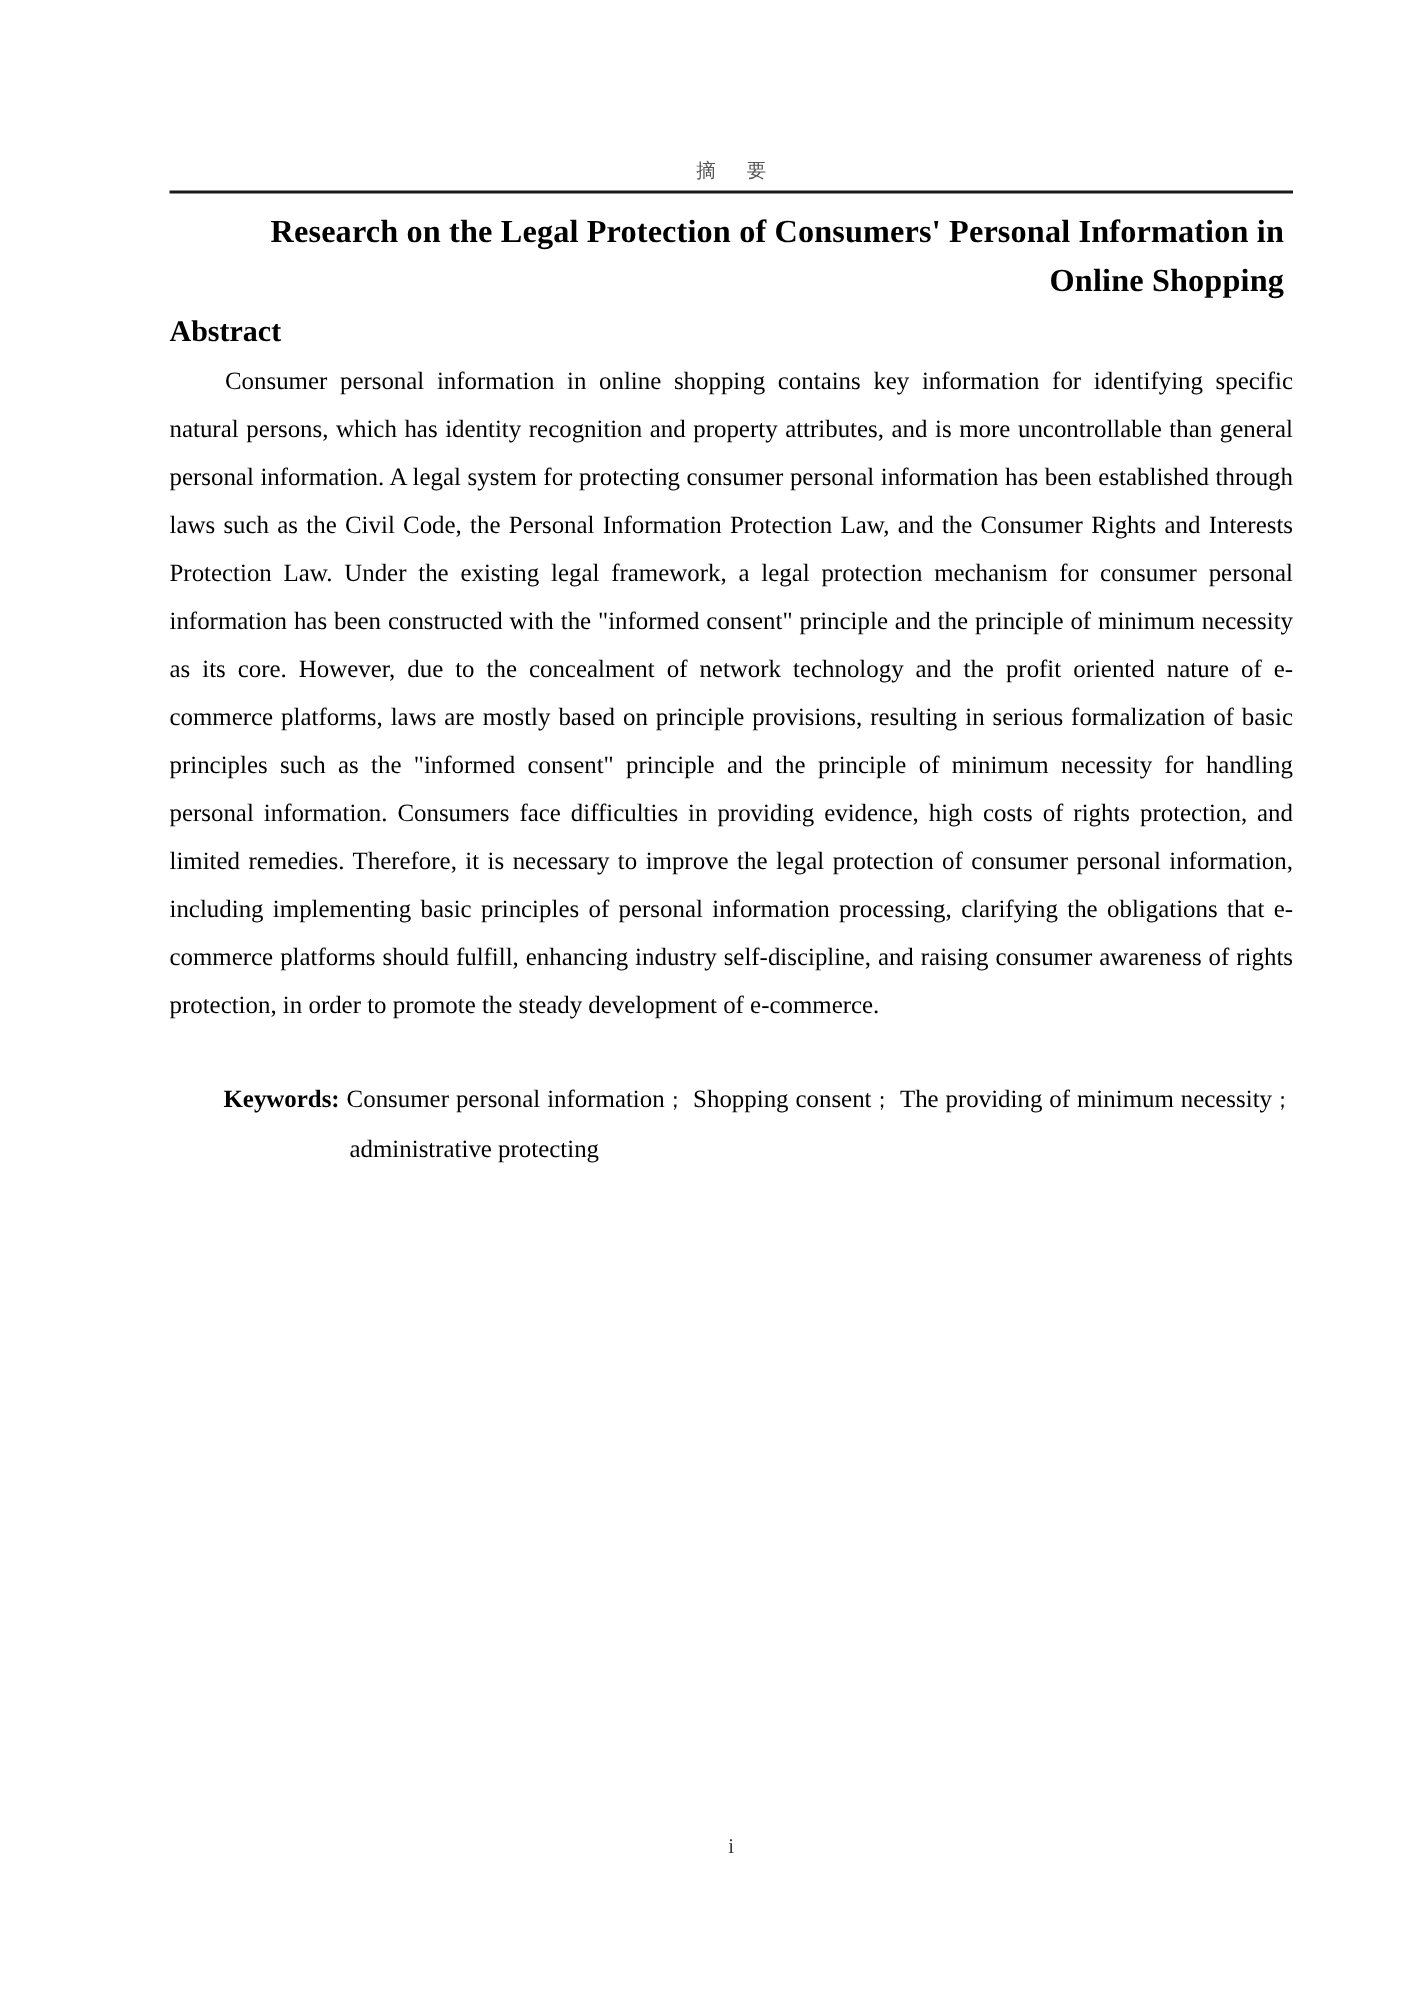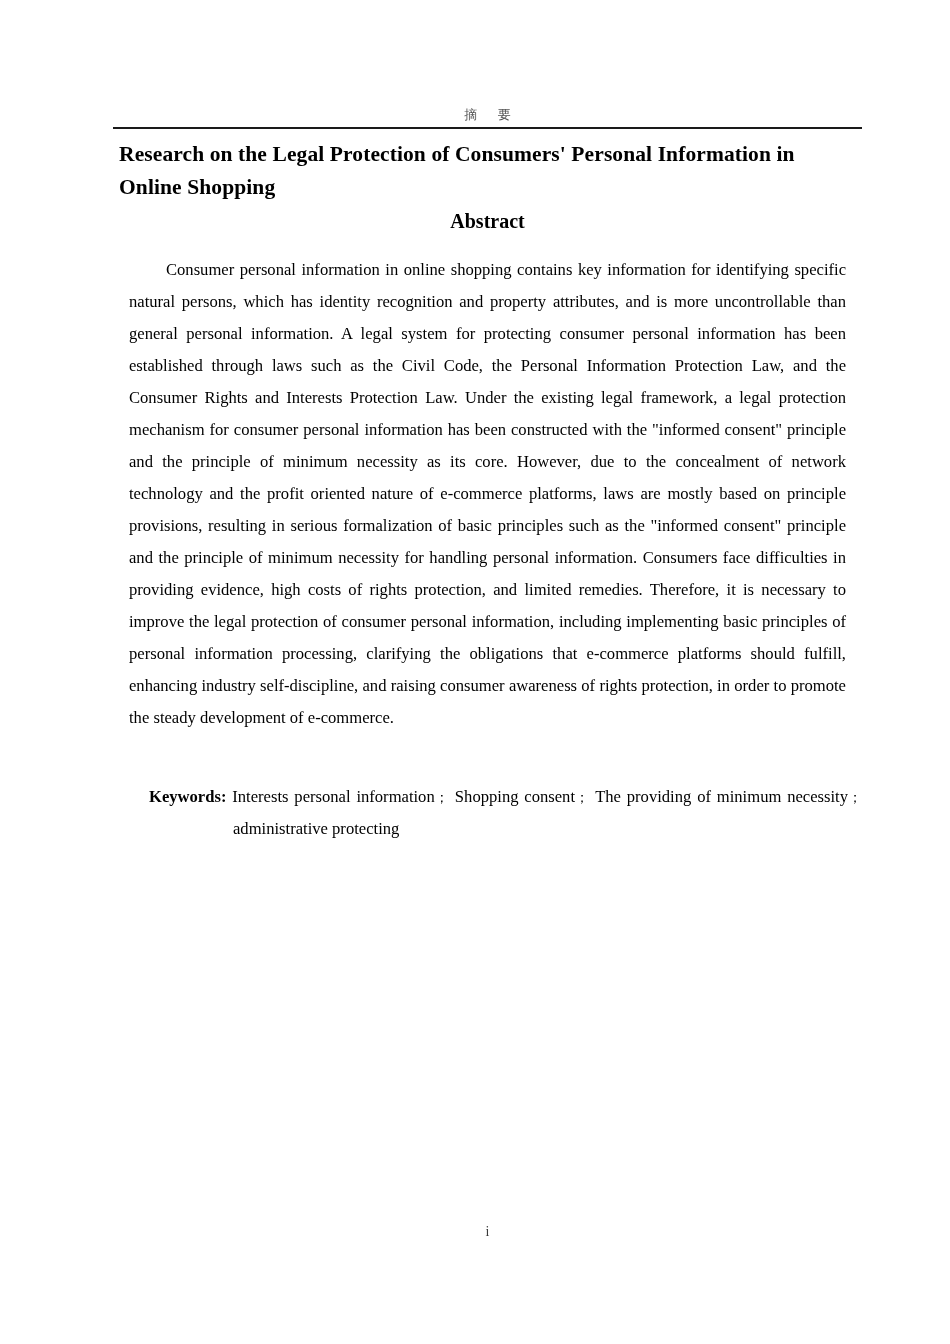--- a/index.html
+++ b/index.html
@@ -56,41 +56,41 @@
     position: absolute;
     left: 113px;
     top: 138px;
     width: 749px;
   }
 
   .doc-title {
     font-size: 21.5px;
     font-weight: bold;
     line-height: 33px;
-    text-align: left;
+    text-align: right;
     margin: 0;
     padding: 0 6px;
     letter-spacing: 0.1px;
   }
 
   .abstract-heading {
     font-size: 20px;
     font-weight: bold;
     line-height: 32px;
-    text-align: center;
+    text-align: left;
     margin: 0;
     padding-top: 1px;
   }
 
   .abstract-body {
     font-size: 16.6px;
     line-height: 32px;
     text-align: justify;
     text-justify: inter-word;
-    margin: 16px;
+    margin: 0;
     padding-top: 1px;
     text-indent: 37px;
     hyphens: none;
   }
 
   
   .keywords {
     font-size: 16.6px;
     line-height: 32px;
     text-align: justify;
@@ -135,21 +135,21 @@
 
   <div class="content">
 
     <h1 class="doc-title">Research on the Legal Protection of Consumers' Personal Information in Online Shopping</h1>
 
     <h2 class="abstract-heading">Abstract</h2>
 
     <p class="abstract-body">Consumer personal information in online shopping contains key information for identifying specific natural persons, which has identity recognition and property attributes, and is more uncontrollable than general personal information. A legal system for protecting consumer personal information has been established through laws such as the Civil Code, the Personal Information Protection Law, and the Consumer Rights and Interests Protection Law. Under the existing legal framework, a legal protection mechanism for consumer personal information has been constructed with the "informed consent" principle and the principle of minimum necessity as its core. However, due to the concealment of network technology and the profit oriented nature of e-commerce platforms, laws are mostly based on principle provisions, resulting in serious formalization of basic principles such as the "informed consent" principle and the principle of minimum necessity for handling personal information. Consumers face difficulties in providing evidence, high costs of rights protection, and limited remedies. Therefore, it is necessary to improve the legal protection of consumer personal information, including implementing basic principles of personal information processing, clarifying the obligations that e-commerce platforms should fulfill, enhancing industry self-discipline, and raising consumer awareness of rights protection, in order to promote the steady development of e-commerce.</p>
 
     <p class="keywords">
-      <span class="keywords-label">Keywords:</span><span id="keywords-list"> <span>Interests personal information</span><span class="kw-sep">； </span><span>Shopping consent</span><span class="kw-sep">； </span><span>The providing of minimum necessity</span><span class="kw-sep">； </span><span>administrative protecting</span></span>
+      <span class="keywords-label">Keywords:</span><span id="keywords-list"> <span>Consumer personal information</span><span class="kw-sep">； </span><span>Shopping consent</span><span class="kw-sep">； </span><span>The providing of minimum necessity</span><span class="kw-sep">； </span><span>administrative protecting</span></span>
     </p>
 
   </div>
 
   <div class="footer">
     <span>i</span>
   </div>
 
 </div>
 

